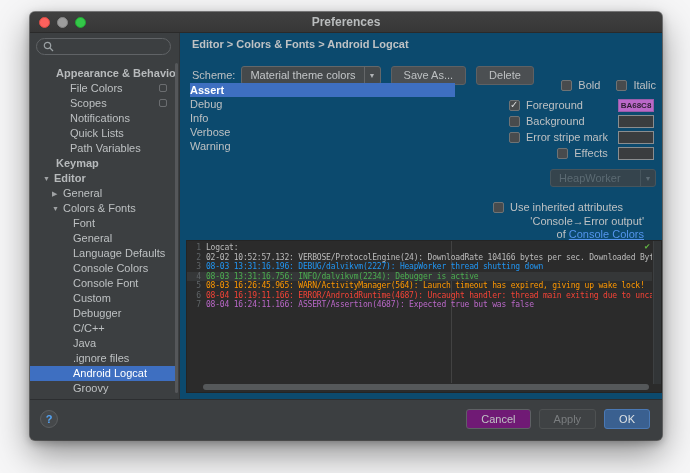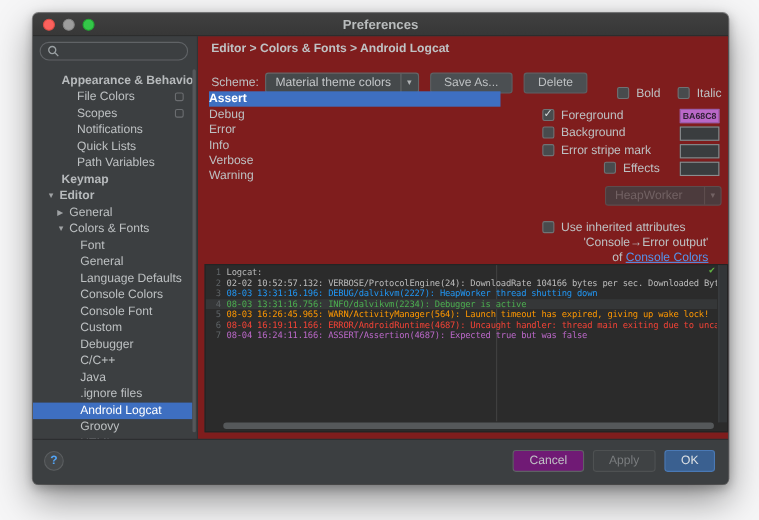--- a/index.html
+++ b/index.html
@@ -41,21 +41,21 @@
   .srow.selected{background:#3e6fc1;color:#fff;}
   .srow.selected .slabel{font-weight:normal;text-align:right;}
   .srow .arrow{display:none;font-size:7px;color:#9fa2a4;width:11px;margin-left:-13px;
     vertical-align:1px;}
   .srow.arrowed .arrow{display:inline-block;}
   .srow .badge-ico{display:none;position:absolute;right:8px;top:3px;width:8px;height:8px;
     border:1px solid #7b7e80;border-radius:2px;opacity:.75;}
   .srow.badge .badge-ico{display:block;}
 
   
-  .panel{position:absolute;left:150px;top:21px;right:0;bottom:41px;background:#7f1d1d;}
+  .panel{position:absolute;left:150px;top:21px;right:0;bottom:41px;background:#0c4a6e;}
   .breadcrumb{position:absolute;left:12px;top:5px;font-size:11px;font-weight:bold;color:#bfc2c4;}
 
   .scheme-row{position:absolute;left:12px;top:25px;height:34px;display:flex;align-items:center;}
   .scheme-label{font-size:11px;color:#bdc0c2;margin-right:6px;}
   .combo{height:19px;border:1px solid #646769;border-radius:3px;background:#45494b;
     display:flex;align-items:stretch;cursor:default;text-align:center;}
   .combo .val{padding:0 8px;font-size:11px;color:#c3c6c8;line-height:17px;}
   .combo .arrow-box{width:16px;border-left:1px solid #646769;display:flex;
     align-items:center;justify-content:center;font-size:7px;color:#b0b3b5;}
   .btn{height:19px;border:1px solid #5e6164;border-radius:3px;background:#4b4f52;
@@ -65,21 +65,21 @@
   .attr-list{position:absolute;left:10px;top:50px;width:265px;height:150px;}
   .arow{height:14px;line-height:14px;font-size:11px;color:#bdc0c2;cursor:default;}
   .arow.selected{background:#3e6fc1;color:#fff;font-weight:bold;}
 
   
   .props{position:absolute;left:305px;top:44px;right:2px;height:160px;font-size:11px;color:#bdc0c2;}
   .bi-row{position:absolute;right:4px;top:2px;display:flex;gap:16px;align-items:center;}
   .cb{display:inline-block;width:11px;height:11px;border:1px solid #6f7375;border-radius:2px;
     background:#484b4d;position:relative;vertical-align:-2px;margin-right:6px;}
   .cb.checked::after{content:"✓";position:absolute;left:0px;top:-3px;font-size:10px;color:#d8dadb;}
-  .prop-row{position:absolute;left:8px;right:4px;height:14px;line-height:14px;}
+  .prop-row{position:absolute;left:24px;right:4px;height:14px;line-height:14px;}
   .prop-row:nth-of-type(1){top:21px;}
   .prop-row:nth-of-type(2){top:37px;}
   .prop-row:nth-of-type(3){top:53px;}
   .prop-row:nth-of-type(4){top:69px;text-align:center;}
   .swatch{position:absolute;right:2px;top:1px;width:36px;height:13px;border:1px solid #8a8d8f;
     background:#3a3d3f;font-size:8px;line-height:12px;text-align:center;color:transparent;cursor:default;}
   .swatch.filled{border-color:#9a5daa;color:#2e1f33;font-weight:bold;}
   .effect-combo{position:absolute;right:4px;top:92px;width:106px;height:18px;
     border:1px solid #55585a;border-radius:3px;background:#404345;display:flex;opacity:.8;}
   .effect-combo .val{flex:1;font-size:11px;color:#6f7375;line-height:16px;padding:0 8px;}
@@ -272,23 +272,20 @@
     <div class="attr-list">
 
         <div class="arow selected">
           <span>Assert</span>
         </div>
 
         <div class="arow">
           <span>Debug</span>
         </div>
 
-        <div class="arow">
-          <span>Error</span>
-        </div>
 
         <div class="arow">
           <span>Info</span>
         </div>
 
         <div class="arow">
           <span>Verbose</span>
         </div>
 
         <div class="arow">

